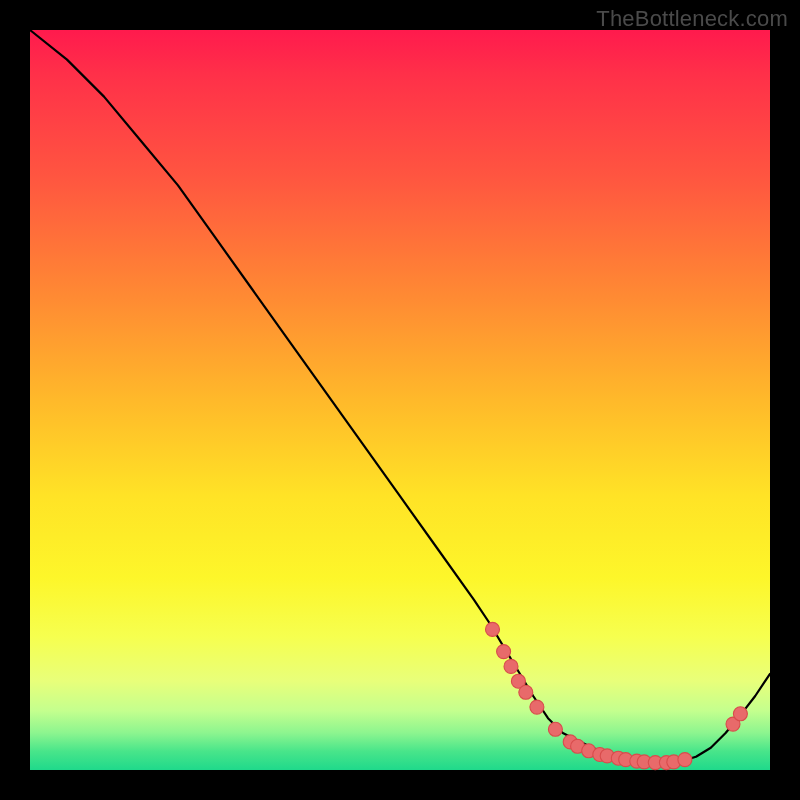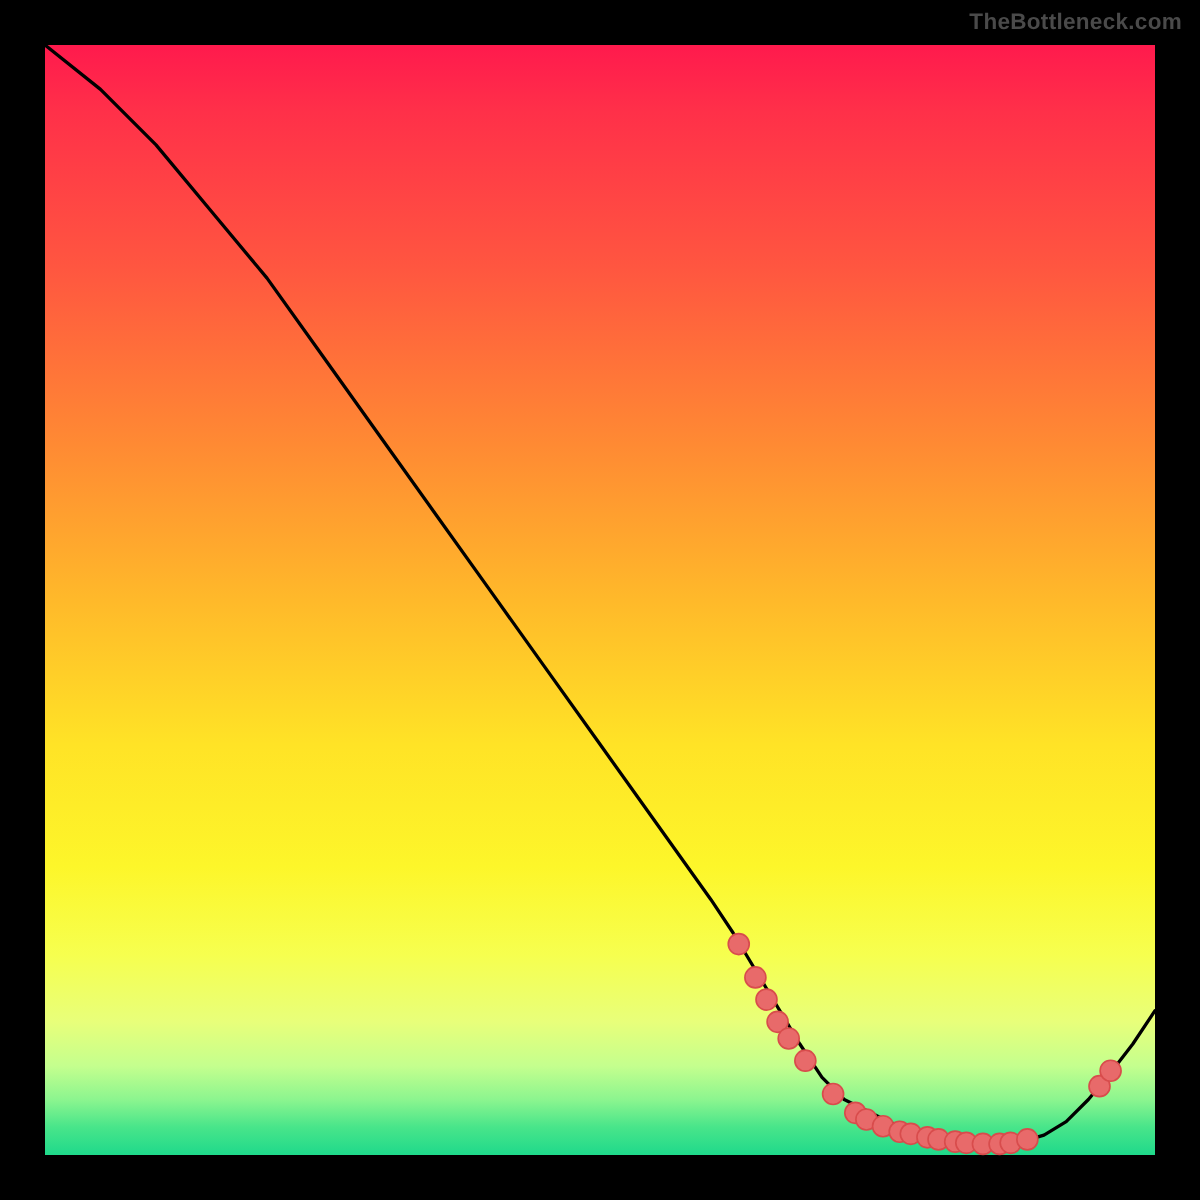--- a/index.html
+++ b/index.html
@@ -39,22 +39,22 @@
       #8cf58f 95%,
       #48e58a 97.5%,
       #1fd98b 100%
     );
   }
   .watermark {
     position: absolute;
     top: 6px;
     right: 12px;
     color: #4a4a4a;
-    font-size: 15px;
-    font-weight: 700;
+    font-size: 22px;
+    font-weight: 400;
     letter-spacing: 0.2px;
     user-select: none;
   }
   svg.overlay {
     position: absolute;
     left: 0;
     top: 0;
     width: 740px;
     height: 740px;
     overflow: visible;

